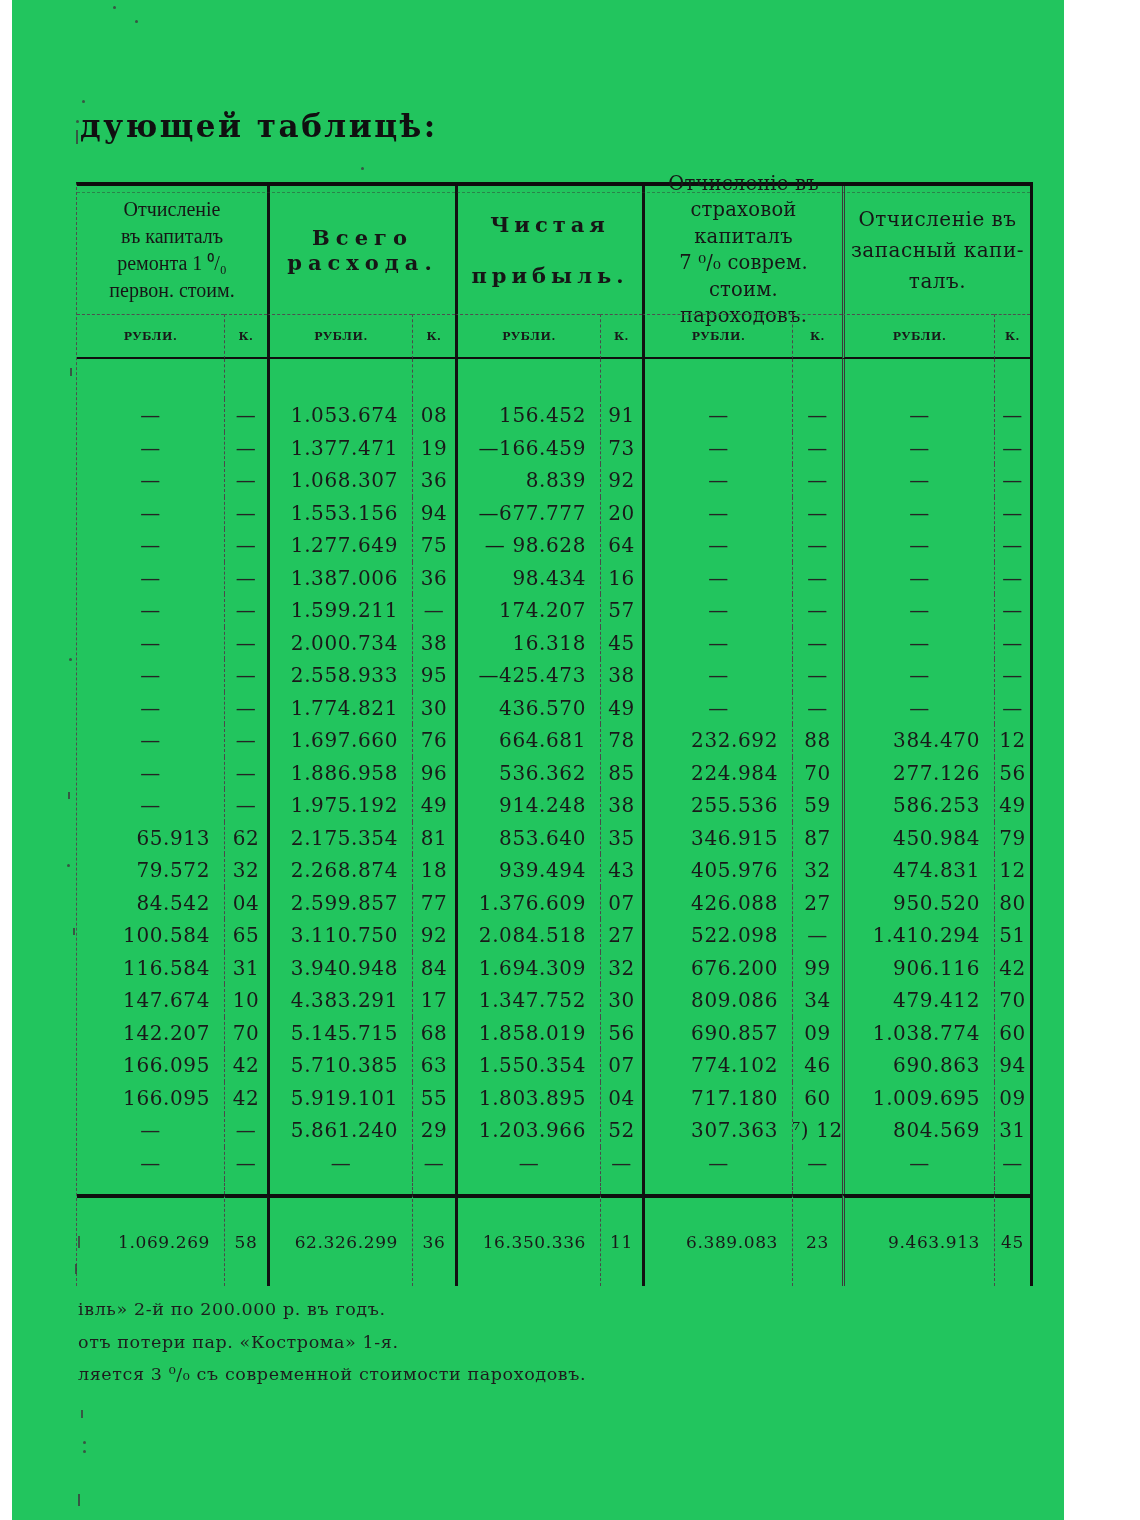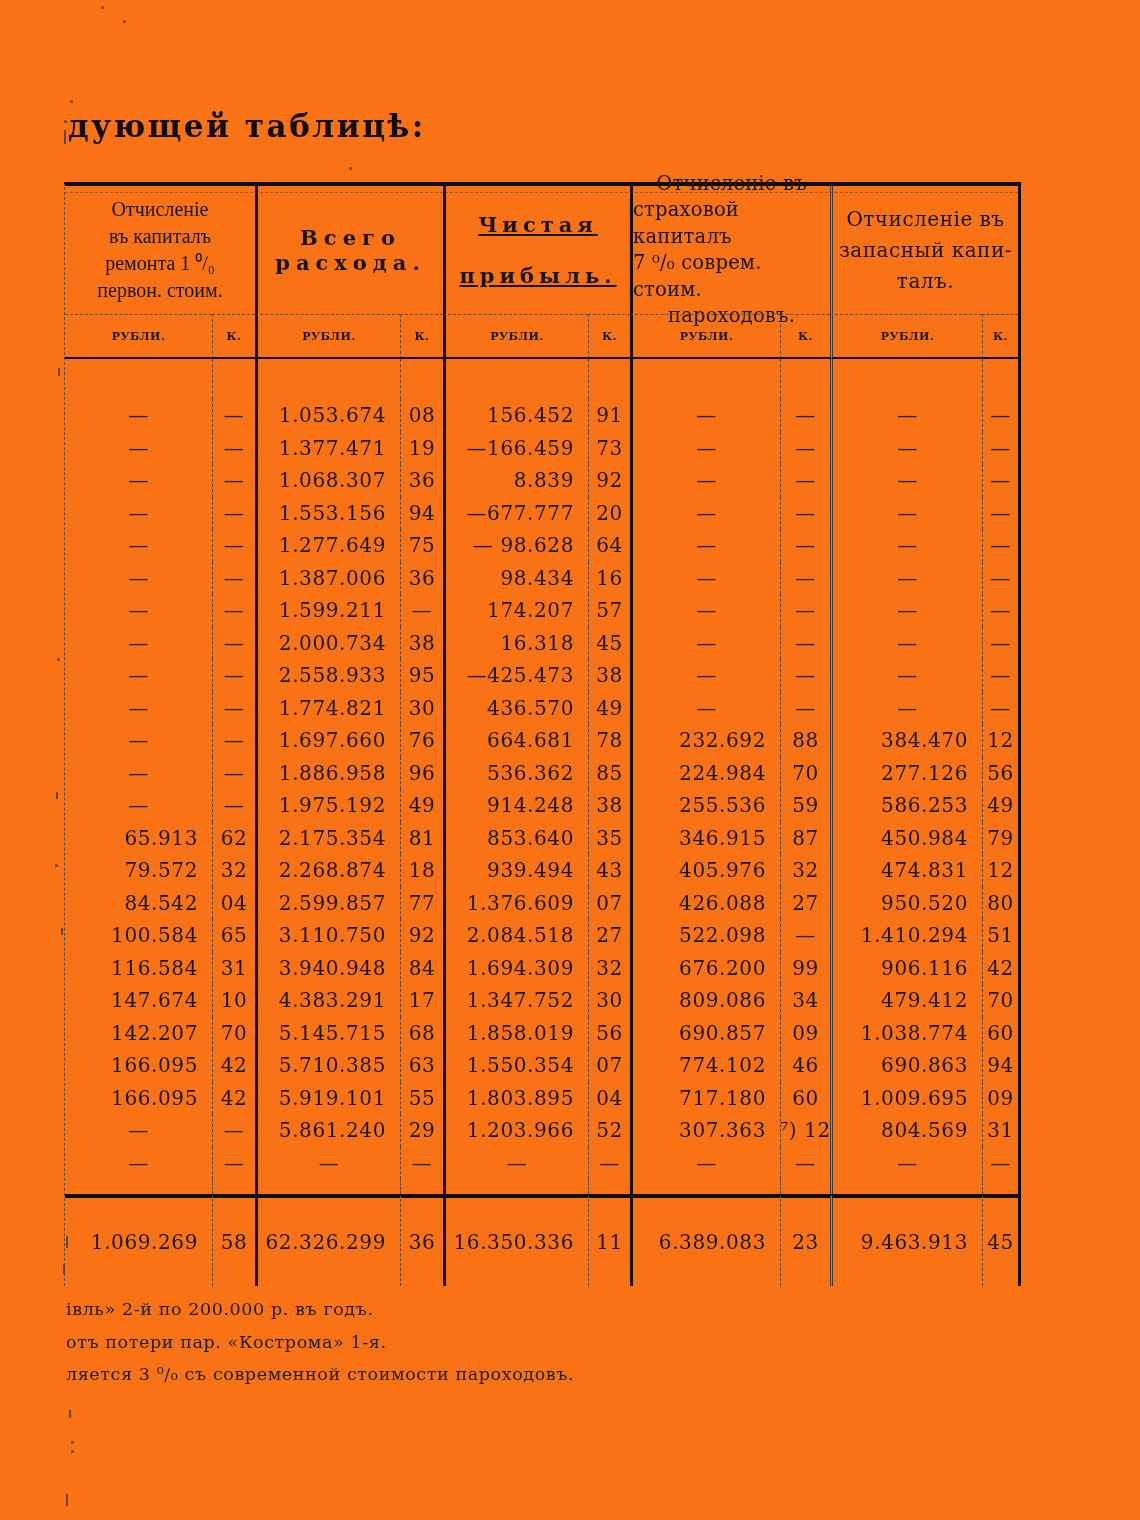--- a/index.html
+++ b/index.html
@@ -1,22 +1,23 @@
 <!DOCTYPE html>
 <html><head>
 <meta charset="utf-8">
 <style>
   html,body{margin:0;padding:0;}
   .page{
     position:relative;
-    width:1140px;height:1520px;
-    background:#f97316;
+    width:1052px;height:1520px;
+    background:#22c55e;
     overflow:hidden;
     font-family:"DejaVu Serif", serif;
     color:#161616;
+    margin-left:12px;
   }
   
   .page-title{
     position:absolute;left:68px;top:108px;
     font-size:31px;font-weight:bold;letter-spacing:2.5px;color:#101010;
   }
   
   .table-wrap{
     position:absolute;left:64px;top:182px;width:953px;
     box-sizing:content-box;
@@ -45,43 +46,43 @@
   .c2,.c4,.c6{border-left:3px solid #121212;}
   .c8{border-left:3px double #3a3a3a;}
   
   .r{justify-content:flex-end;padding-right:14px;}
   .k{justify-content:center;padding-right:0;}
   .dash{justify-content:center;padding-right:0;color:#242424;}
   
   .thead-main .hcell{
     box-sizing:border-box;height:128px;
     display:flex;flex-direction:column;align-items:center;justify-content:center;
-    text-align:left;
+    text-align:center;
   }
   .hg0{width:190px;font-size:20px;line-height:27px;font-family:Liberation Serif, serif;}
   .hg1{width:188px;font-size:21px;font-weight:bold;letter-spacing:6px;}
-  .hg2{width:187px;font-size:21px;font-weight:bold;letter-spacing:5px;gap:26px;text-decoration:underline;}
+  .hg2{width:187px;font-size:21px;font-weight:bold;letter-spacing:5px;gap:26px;}
   .hg3{width:200px;font-size:19.5px;line-height:26.5px;letter-spacing:.2px;}
   .hg4{width:188px;font-size:20px;line-height:31px;letter-spacing:.5px;}
   .hg1,.hg2,.hg3{border-left:3px solid #121212;}
   .hg4{border-left:3px double #3a3a3a;}
   .thead-sub .cell{
     height:45px;
     border-top:1px dashed #4f4f4f;
     border-bottom:2px solid #0f0f0f;
     font-size:13px;font-weight:bold;letter-spacing:1.6px;
   }
   .thead-sub .k{font-size:11px;letter-spacing:.5px;}
   
   .spacer-top .cell{height:40px;}
   .filler .cell{height:15px;}
   .totals-row .cell{
     height:92px;
     border-top:4px solid #0f0f0f;
-    font-size:20px;
+    font-size:17px;
   }
   
   .footnotes{
     position:absolute;left:66px;top:1293px;
     font-size:17.5px;line-height:32.5px;letter-spacing:.6px;color:#1d1d1d;
   }
   
   .speck{position:absolute;background:#3c3c3c;opacity:.8;}
   .speck.dot{width:3px;height:3px;border-radius:50%;}
   .speck.tick{width:2px;}

